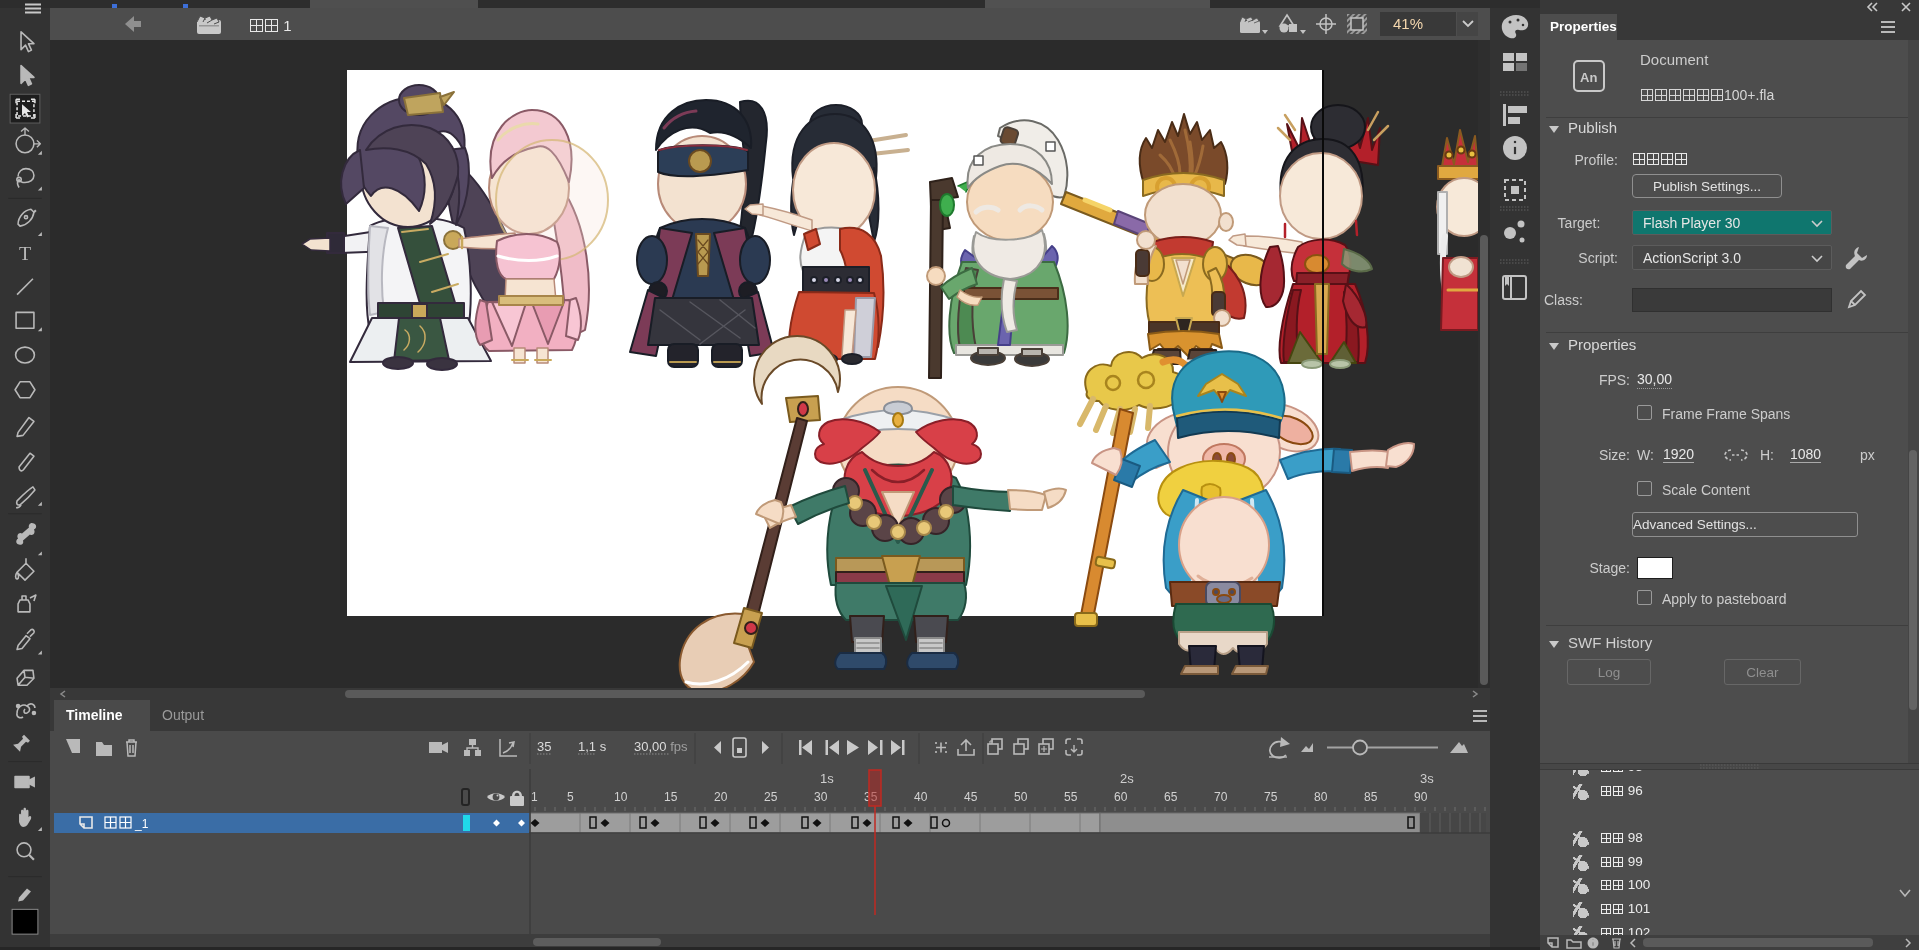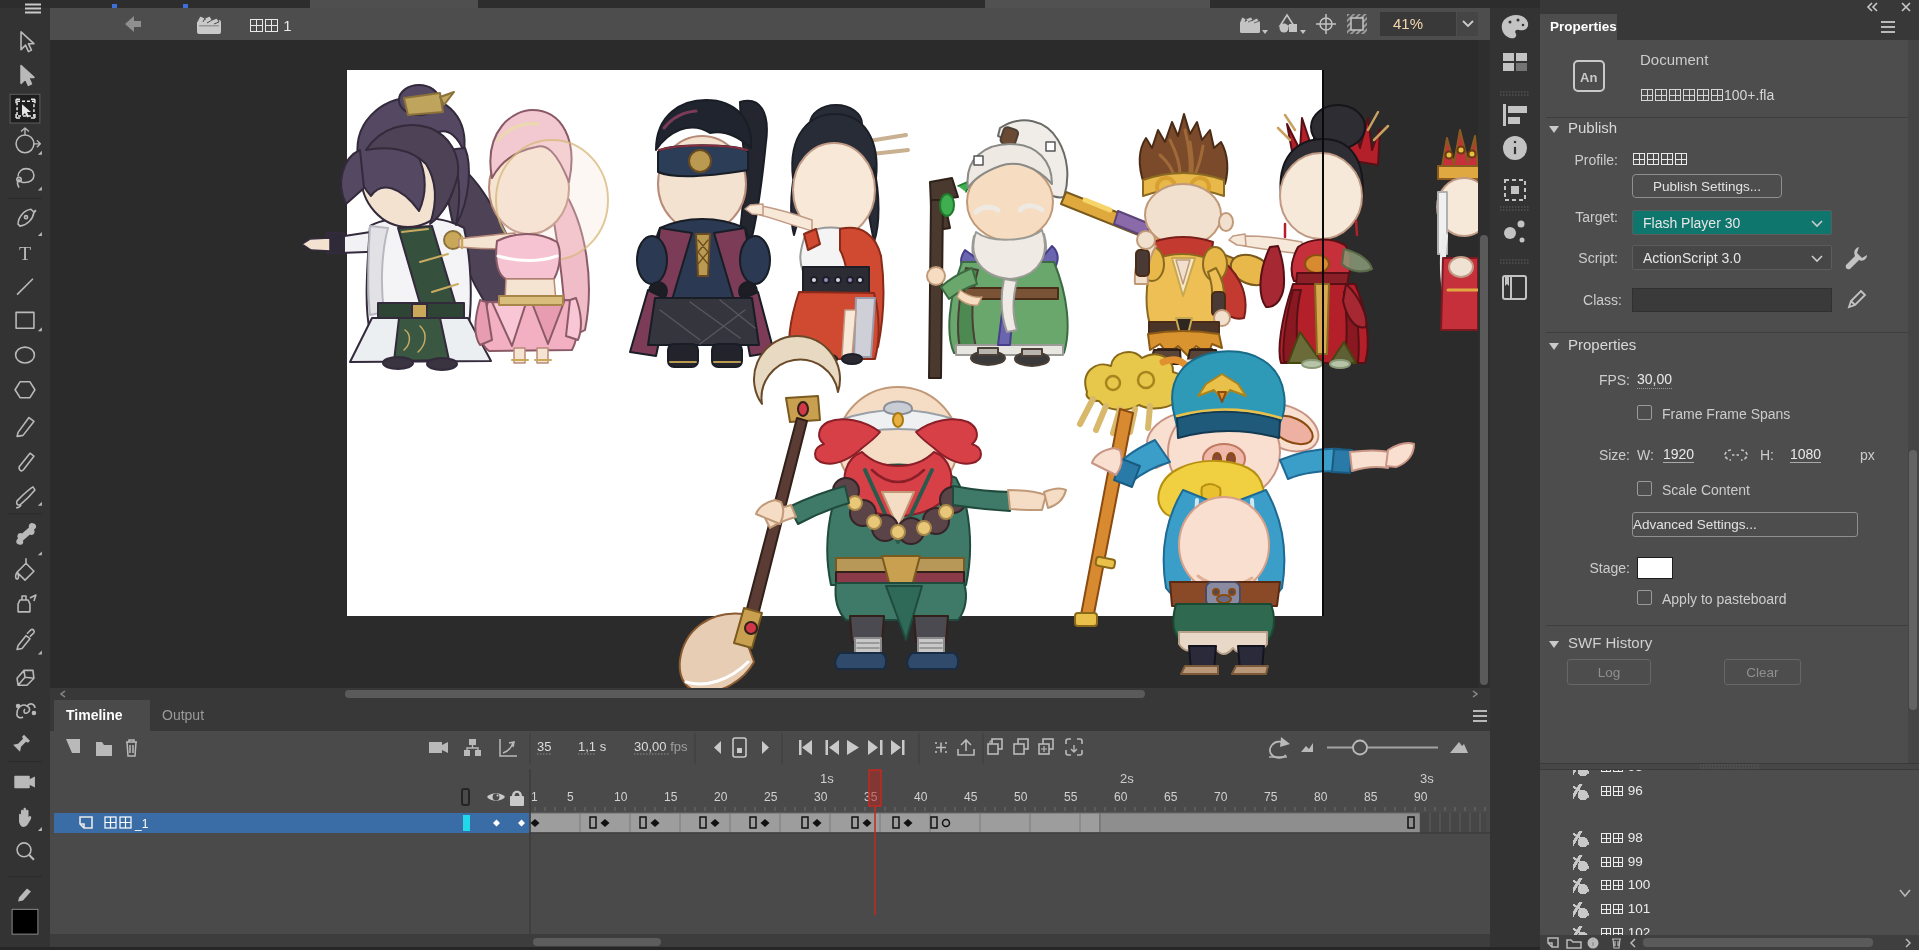--- a/index.html
+++ b/index.html
@@ -790,36 +790,36 @@
   <div class="abs val" style="left:100px;top:87px;font-size:14px;color:#d6d6d6"><span class="cj"></span><span class="cj"></span><span class="cj"></span><span class="cj"></span><span class="cj"></span><span class="cj"></span>100+.fla</div>
   <div class="abs" style="left:6px;top:117px;width:364px;height:1px;background:#3e3e3e"></div>
 
   <svg class="abs" style="left:9px;top:124px" width="12" height="10">
       <path d="M0,2 L10,2 L5,9 Z" fill="#c9c9c9"></path>
     </svg>
   <div class="abs lbl" style="left:28px;top:119px;font-size:15px;color:#d8d8d8">Publish</div>
   <div class="abs lbl" style="left:0;top:152px;width:78px;text-align:right">Profile:</div>
   <div class="abs val" style="left:92px;top:151px"><span class="cj"></span><span class="cj"></span><span class="cj"></span><span class="cj"></span></div>
   <div class="abs" style="left:92px;top:174px;width:150px;height:24px;border:1px solid #8f8f8f;border-radius:4px;color:#e2e2e2;font-size:13.5px;text-align:center;padding-top:4px">Publish Settings...</div>
-  <div class="abs lbl" style="left:0;top:209px;width:78px;text-align:right">Target:</div>
+  <div class="abs lbl" style="left:0;top:215px;width:78px;text-align:center">Target:</div>
   <div class="abs" style="left:92px;top:210px;width:200px;height:25px;background:#0f766e;border:1px solid #5c5c5c;border-radius:2px;color:#e6e6e6;font-size:14px;padding:4px 0 0 10px">Flash Player 30
     <svg style="position:absolute;right:8px;top:9px" width="12" height="8">
         <path d="M1,1 L6,6 L11,1" stroke="#ccc" stroke-width="1.6" fill="none"></path>
       </svg>
   </div>
   <div class="abs lbl" style="left:0;top:250px;width:78px;text-align:right">Script:</div>
   <div class="abs" style="left:92px;top:245px;width:200px;height:25px;background:#464646;border:1px solid #5c5c5c;border-radius:2px;color:#e6e6e6;font-size:14px;padding:4px 0 0 10px">ActionScript 3.0
     <svg style="position:absolute;right:8px;top:9px" width="12" height="8">
         <path d="M1,1 L6,6 L11,1" stroke="#ccc" stroke-width="1.6" fill="none"></path>
       </svg>
   </div>
   <svg class="abs" style="left:303px;top:245px" width="26" height="26">
       <path d="M16,2 C12,3 10,7 12,11 L3,20 C2,23 4,25 7,24 L16,15 C20,17 24,14 24,10 L19,13 L14,8 Z" fill="#c3c3c3"></path>
     </svg>
-  <div class="abs lbl" style="left:4px;top:292px;width:78px;text-align:right">Class:</div>
+  <div class="abs lbl" style="left:4px;top:292px;width:78px;text-align:left">Class:</div>
   <div class="abs" style="left:92px;top:288px;width:200px;height:24px;background:#3a3a3a;border:1px solid #303030"></div>
   <svg class="abs" style="left:306px;top:288px" width="22" height="22">
       <path d="M3,19 L5,13 L15,3 L19,7 L9,17 Z M5,13 L9,17" fill="none" stroke="#c3c3c3" stroke-width="1.8"></path>
     </svg>
   <div class="abs" style="left:6px;top:332px;width:364px;height:1px;background:#3e3e3e"></div>
 
   <svg class="abs" style="left:9px;top:341px" width="12" height="10">
       <path d="M0,2 L10,2 L5,9 Z" fill="#c9c9c9"></path>
     </svg>
   <div class="abs lbl" style="left:28px;top:336px;font-size:15px;color:#d8d8d8">Properties</div>

